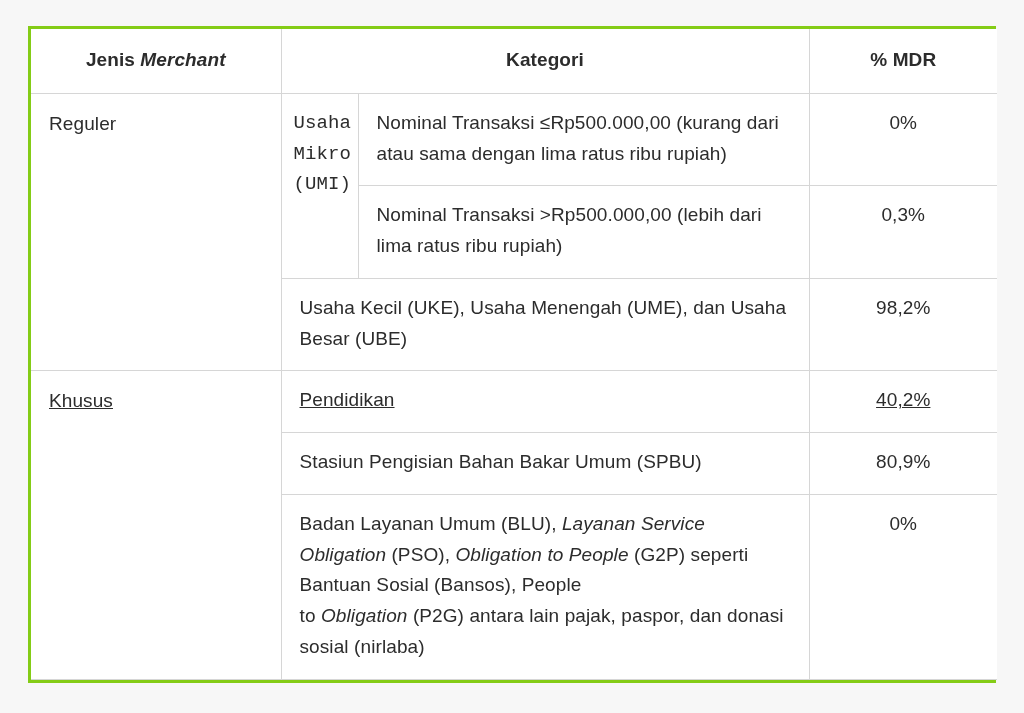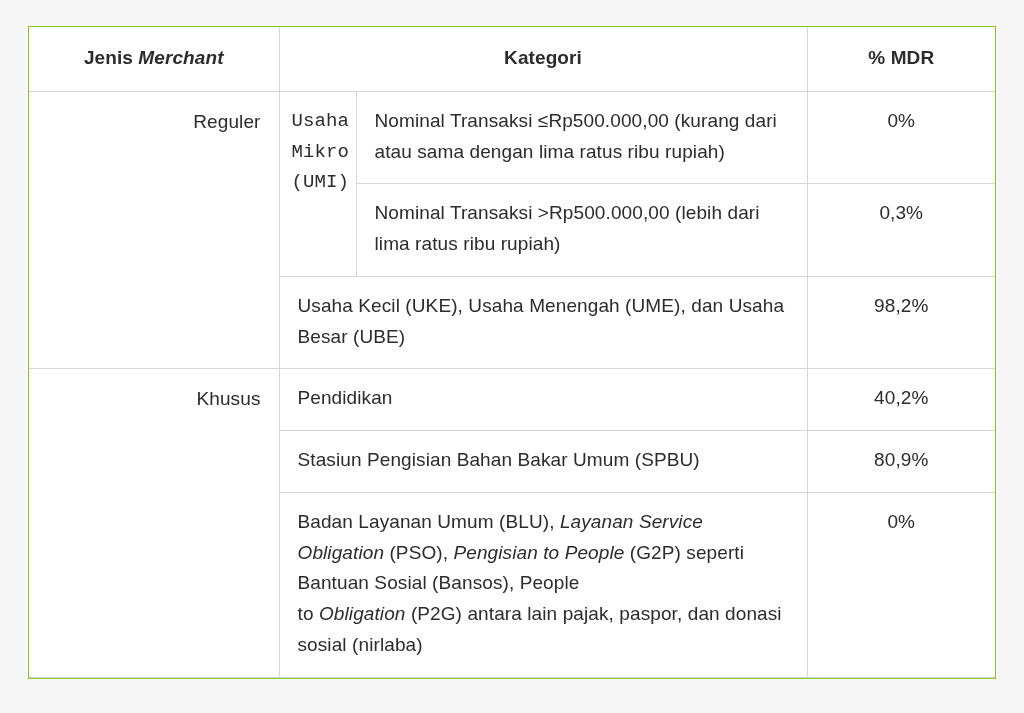--- a/index.html
+++ b/index.html
@@ -21,21 +21,21 @@
     height: 713px;
     box-sizing: border-box;
   }
 
   .table-wrap {
     position: absolute;
     left: 28px;
     top: 26px;
     width: 968px;
     background: #ffffff;
-    border: 1px solid #84cc16;
+    border: 3px solid #84cc16;
     box-sizing: border-box;
   }
 
   table.mdr {
     width: 100%;
     border-collapse: collapse;
     table-layout: fixed;
     background: #ffffff;
   }
 
@@ -68,28 +68,29 @@
     padding-top: 16px;
     padding-bottom: 17px;
     text-align: center;
     font-size: 19px;
   }
 
   .ctr   { text-align: center; }
   .sub   { padding-left: 12px; padding-right: 10px; font-family: Liberation Mono, monospace; }
 
   .group-cell .cell {
-    text-align: right;
+    text-align: left;
     padding-top: 15px;
   }
 
   
   tr.group-start > td,
   tr.group-start > th {
     border-top: 1px solid #b8b8b8;
+    text-decoration: underline;
   }
 
   em.it {
     font-style: italic;
   }
 
   .multiline {
     white-space: pre-line;
   }
 </style>
@@ -176,21 +177,21 @@
           <td colspan="2">
             <div class="cell">Stasiun Pengisian Bahan Bakar Umum (SPBU)</div>
           </td>
           <td>
             <div class="cell ctr">80,9%</div>
           </td>
         </tr>
 
         <tr>
           <td colspan="2">
-            <div class="cell multiline"><span>Badan Layanan Umum (BLU), </span><em class="it">Layanan Service Obligation</em><span> (PSO),  </span><em class="it">Pengisian to People</em><span> (G2P) seperti Bantuan Sosial (Bansos), People
+            <div class="cell multiline"><span>Badan Layanan Umum (BLU), </span><em class="it">Layanan Service Obligation</em><span> (PSO),  </span><em class="it">Obligation to People</em><span> (G2P) seperti Bantuan Sosial (Bansos), People
 to </span><em class="it">Obligation</em><span> (P2G) antara lain pajak, paspor, dan donasi sosial (nirlaba)</span></div>
           </td>
           <td>
             <div class="cell ctr">0%</div>
           </td>
         </tr>
       </tbody>
     </table>
   </div>
 

